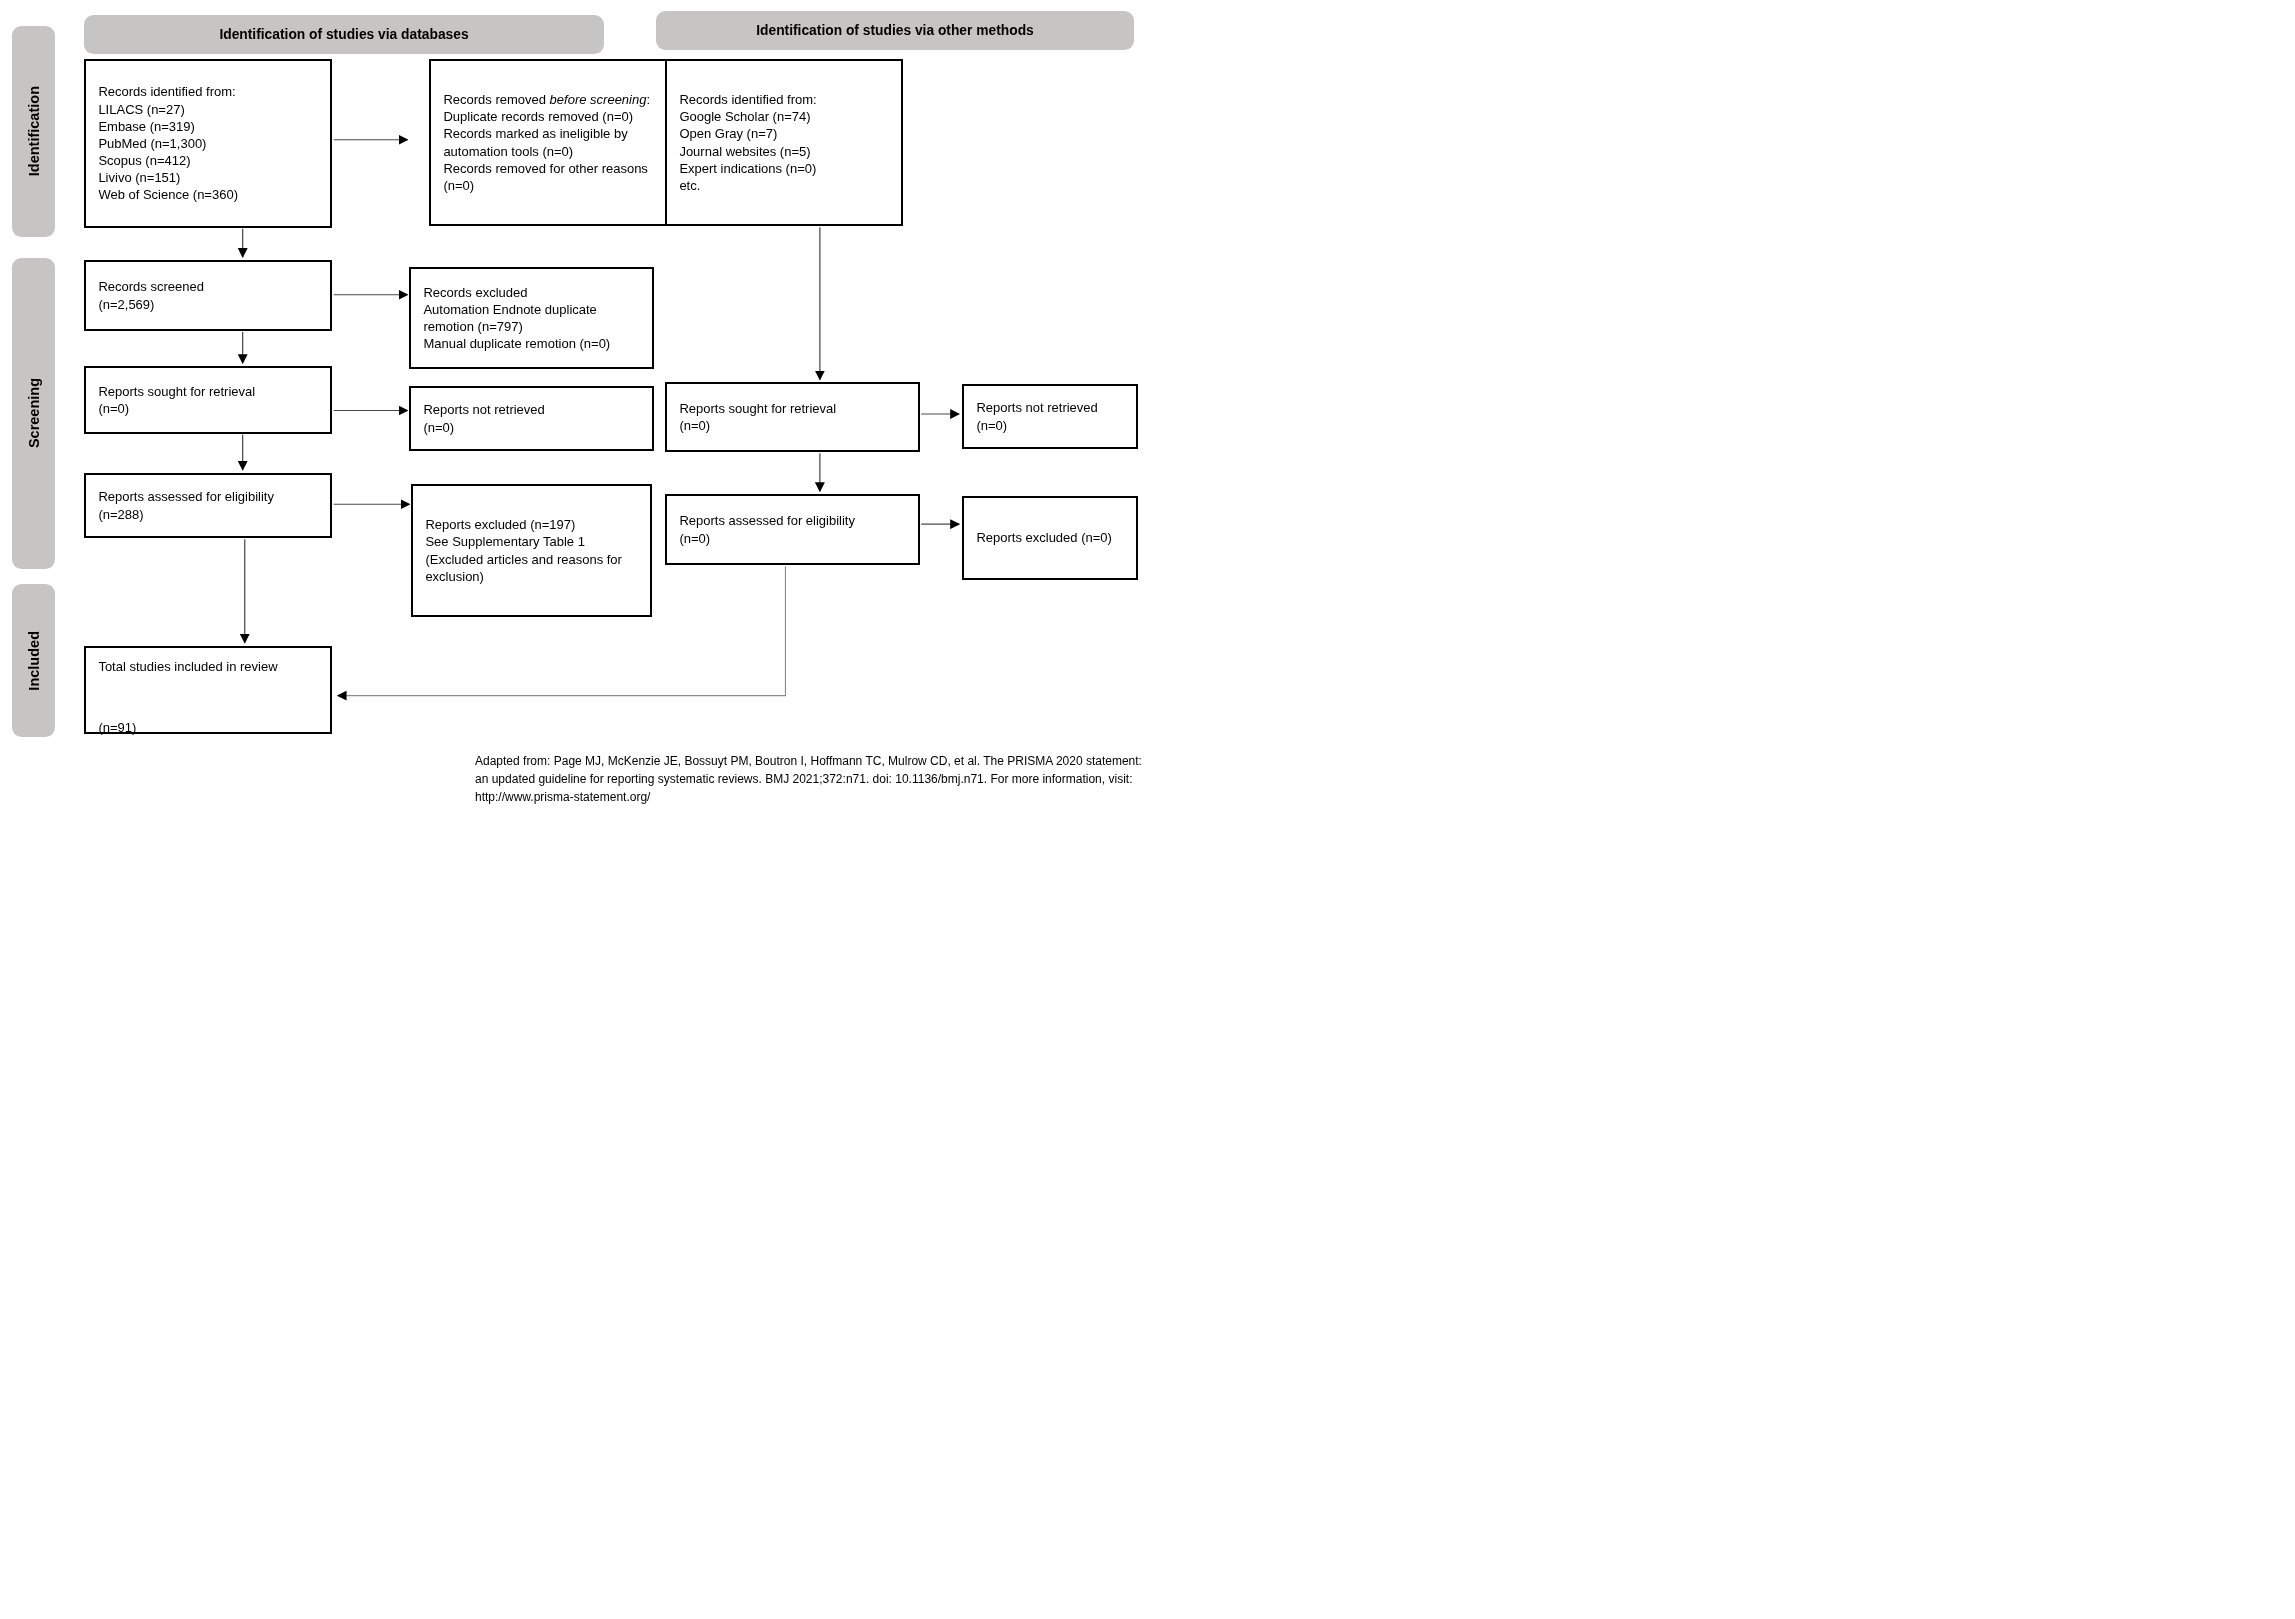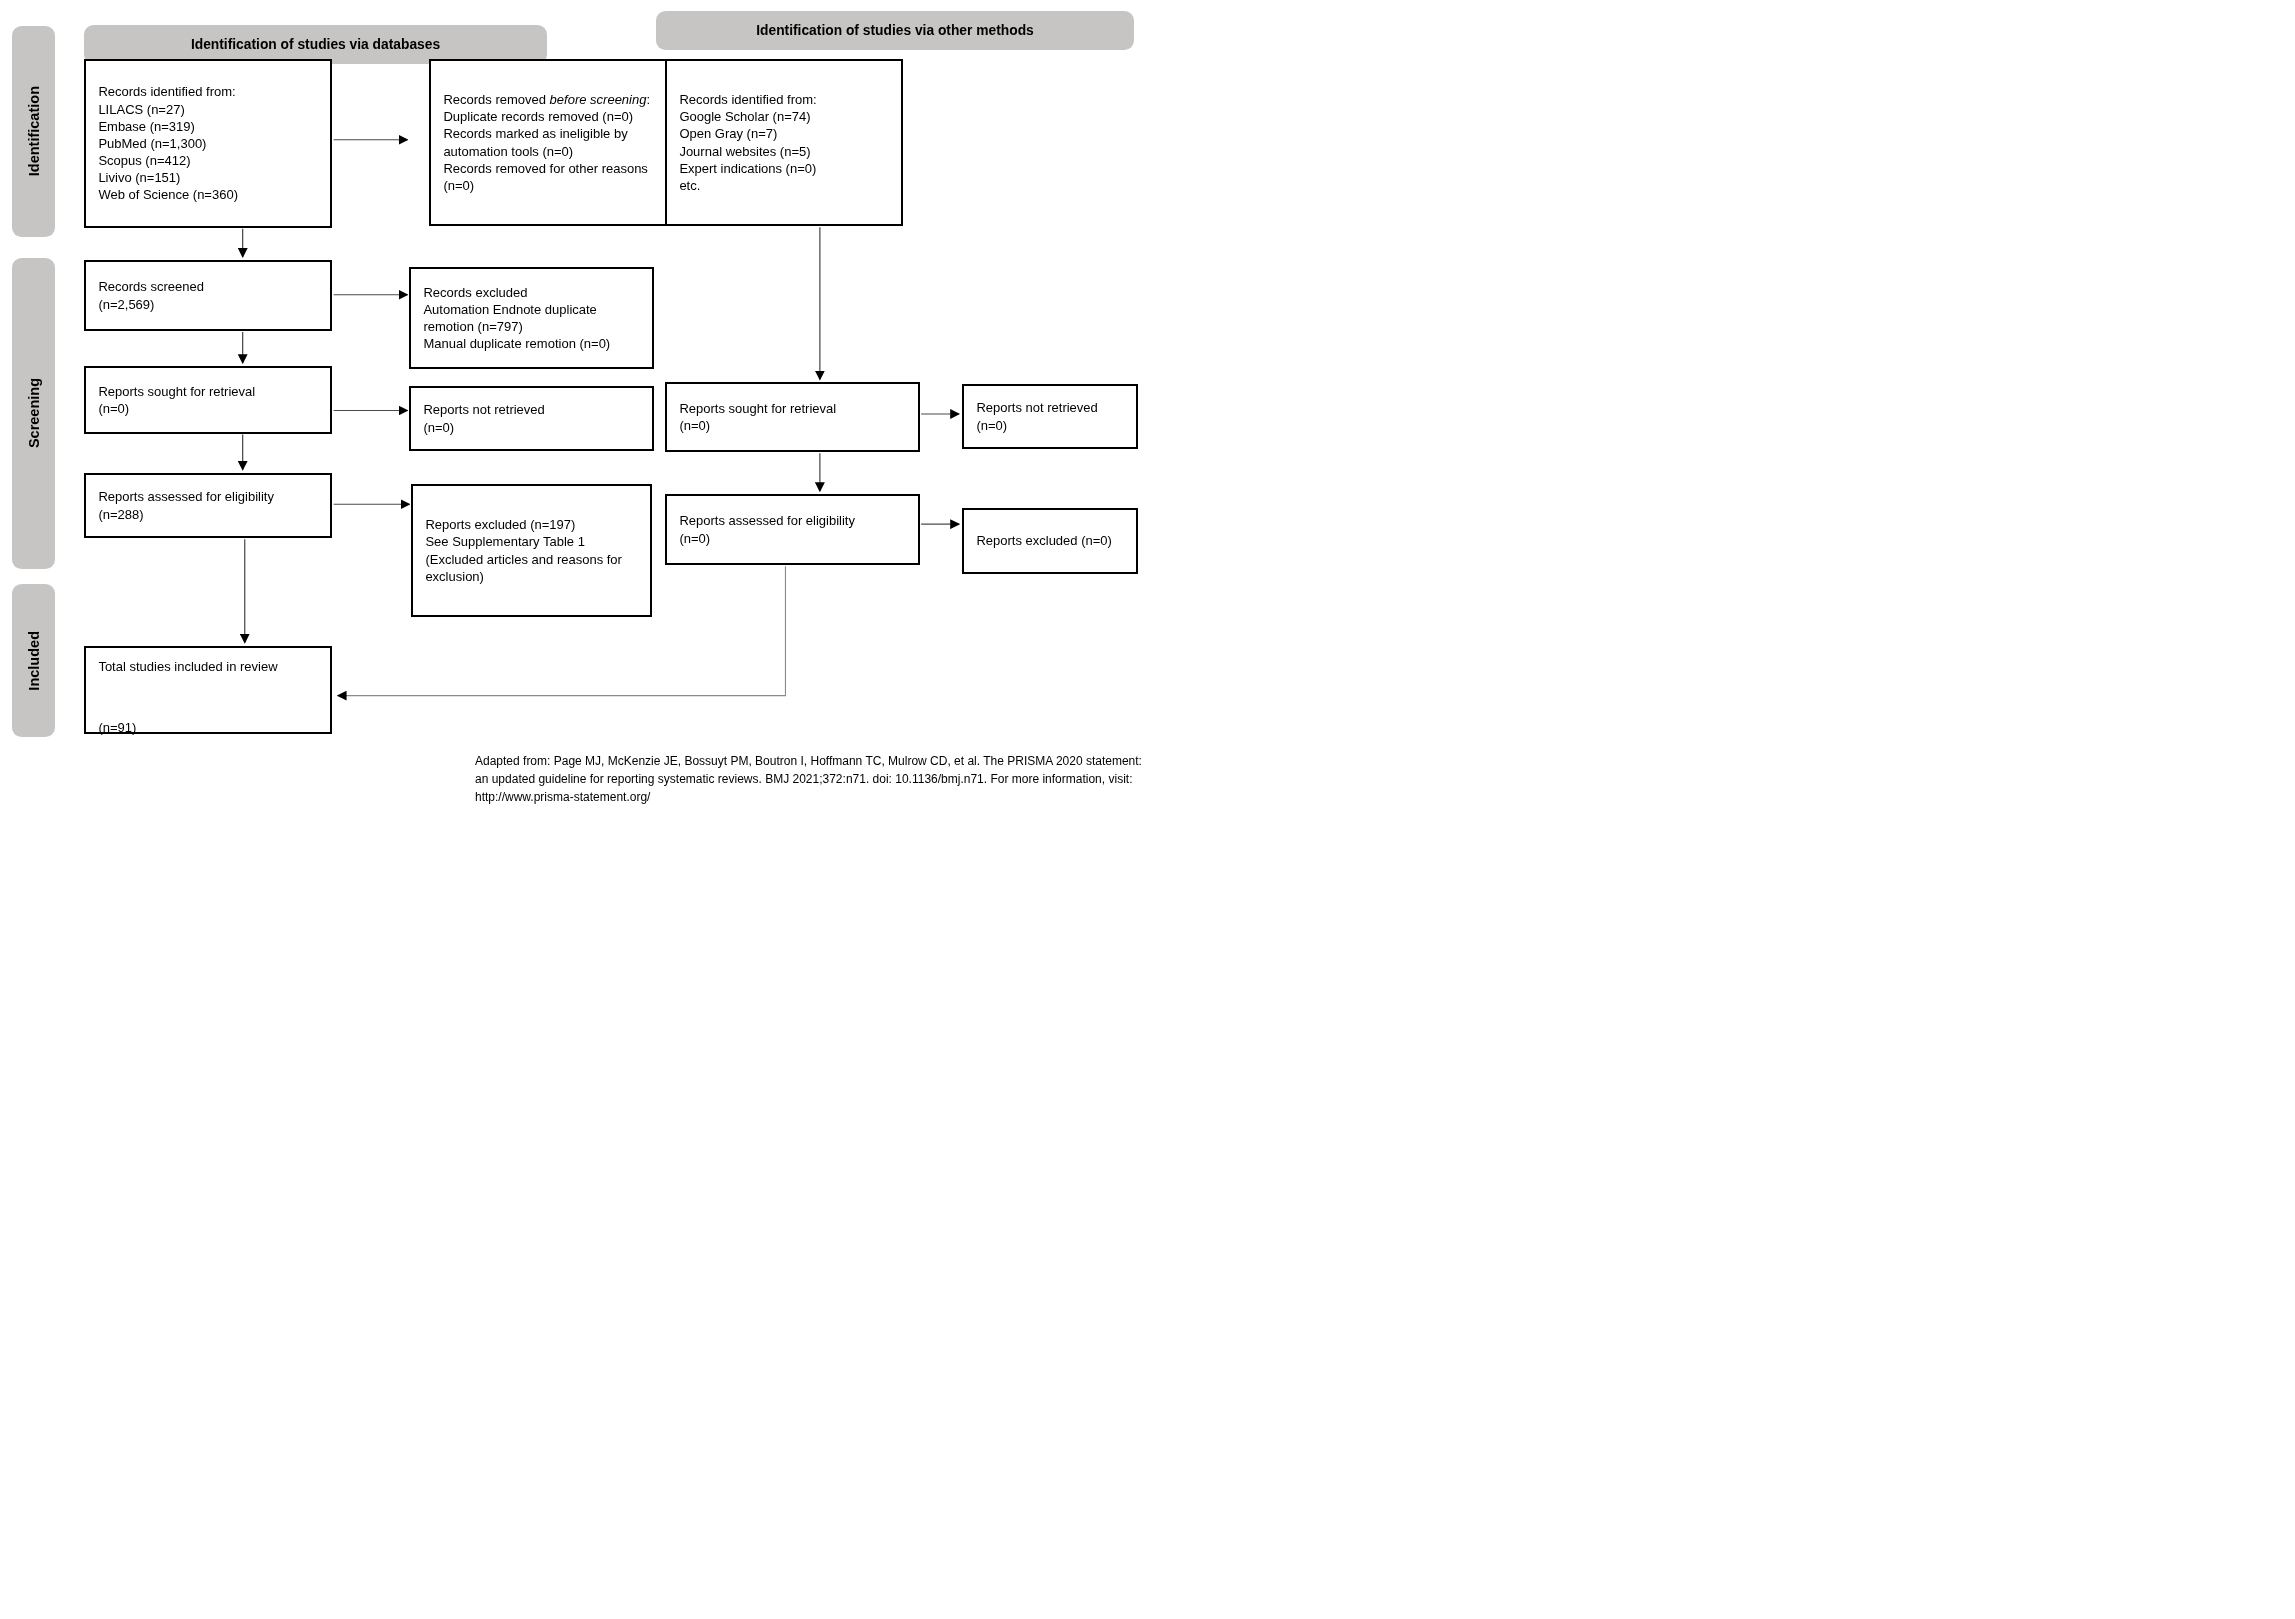--- a/index.html
+++ b/index.html
@@ -13,21 +13,21 @@
   .bline{white-space:normal;}
   .italic{font-style:italic;}
   .citation{position:absolute;font-size:12px;line-height:1.5;}
   svg.connectors{position:absolute;left:0;top:0;width:1148px;height:810px;pointer-events:none;}
 </style>
 </head>
 <body>
 
 <div class="stage">
 
-  <div class="band hband" style="left:84px;top:25px;width:463px;height:39px;">Identification of studies via databases</div>
+  <div class="band hband" style="left:84px;top:15px;width:520px;height:39px;">Identification of studies via databases</div>
   <div class="band hband" style="left:656px;top:11px;width:478px;height:39px;">Identification of studies via other methods</div>
 
   <div class="band vband" style="left:12.4px;top:25.5px;width:43px;height:211px;">
     <span>Identification</span>
   </div>
   <div class="band vband" style="left:12.4px;top:258px;width:43px;height:311px;">
     <span>Screening</span>
   </div>
   <div class="band vband" style="left:12.4px;top:584px;width:43px;height:153px;">
     <span>Included</span>
@@ -123,21 +123,21 @@
   <div class="box" style="left:411px;top:484px;width:241px;height:133px;">
       <div class="bline">Reports excluded (n=197)</div>
       <div class="bline">See Supplementary Table 1 (Excluded articles and reasons for exclusion)</div>
     </div>
 
   <div class="box" style="left:665px;top:494px;width:255px;height:71px;">
       <div class="bline">Reports assessed for eligibility</div>
       <div class="bline">(n=0)</div>
     </div>
 
-  <div class="box" style="left:962px;top:496px;width:176px;height:66px;margin-top:12px;">
+  <div class="box" style="left:962px;top:496px;width:176px;height:84px;">
       <div class="bline">Reports excluded (n=0)</div>
     </div>
 
   <div class="box top-align" style="left:84px;top:646px;width:248px;height:88px;">
       <div class="bline">Total studies included in review</div>
       <div class="bline">(n=91)</div>
     </div>
 
   <div class="citation" style="left:475px;top:752px;width:672px;">Adapted from: Page MJ, McKenzie JE, Bossuyt PM, Boutron I, Hoffmann TC, Mulrow CD, et al. The PRISMA 2020 statement: an updated guideline for reporting systematic reviews. BMJ 2021;372:n71. doi: 10.1136/bmj.n71. For more information, visit: http://www.prisma-statement.org/</div>
 

